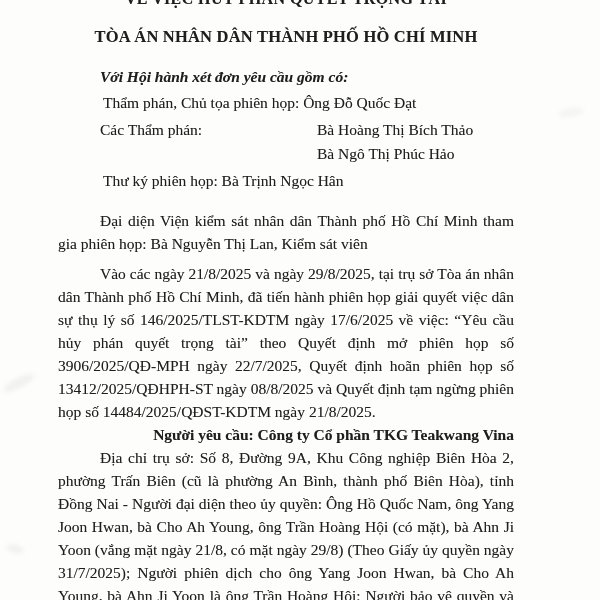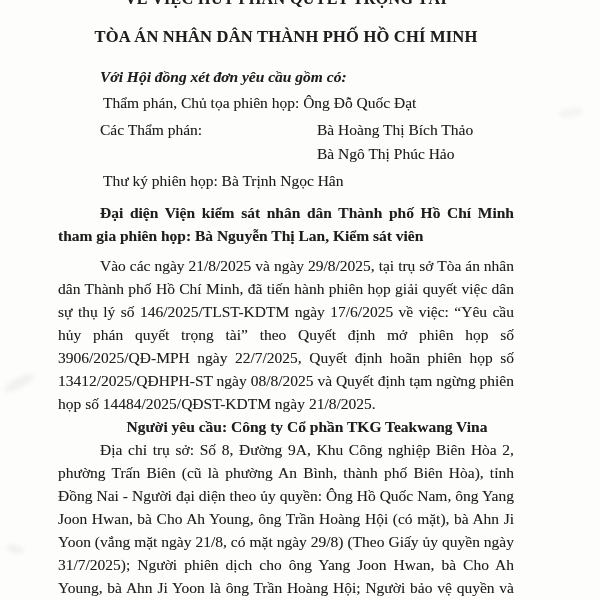--- a/index.html
+++ b/index.html
@@ -80,46 +80,46 @@
     flex: none;
     line-height: 24px;
   }
   .judges-names { flex: 1; margin-left: 7px; }
   .judges-names .judge-name { line-height: 24px; }
   .para {
     margin: 7px 0 0 0;
     text-indent: 42px;
     text-align: justify;
   }
-  .para.first { margin-top: 8px; font-weight: bold; }
+  .para.first { margin-top: 16px; }
   .para.no-gap { margin-top: 0; }
   .petitioner-heading {
     margin: 0;
     padding-left: 42px;
     font-weight: bold;
-    text-align: center;
+    text-align: right;
     text-indent: 0;
   }
 </style>
 </head>
 <body>
 
 <div class="page">
 
   <span class="smudge smudge-a"></span>
   <span class="smudge smudge-b"></span>
   <span class="smudge smudge-c"></span>
 
   <div class="clip-top">
     <span class="clip-inner">VỀ VIỆC HỦY PHÁN QUYẾT TRỌNG TÀI</span>
   </div>
 
   <div class="court-title">TÒA ÁN NHÂN DÂN THÀNH PHỐ HỒ CHÍ MINH</div>
 
-  <p class="intro">Với Hội đồng xét đơn yêu cầu gồm có:</p>
+  <p class="intro">Với Hội hành xét đơn yêu cầu gồm có:</p>
 
   <p class="member">Thẩm phán, Chủ tọa phiên họp: Ông Đỗ Quốc Đạt</p>
 
   <div class="judges-row">
     <div class="judges-label">Các Thẩm phán:</div>
     <div class="judges-names">
       <div class="judge-name">Bà Hoàng Thị Bích Thảo</div>
       <div class="judge-name">Bà Ngô Thị Phúc Hảo</div>
     </div>
   </div>

